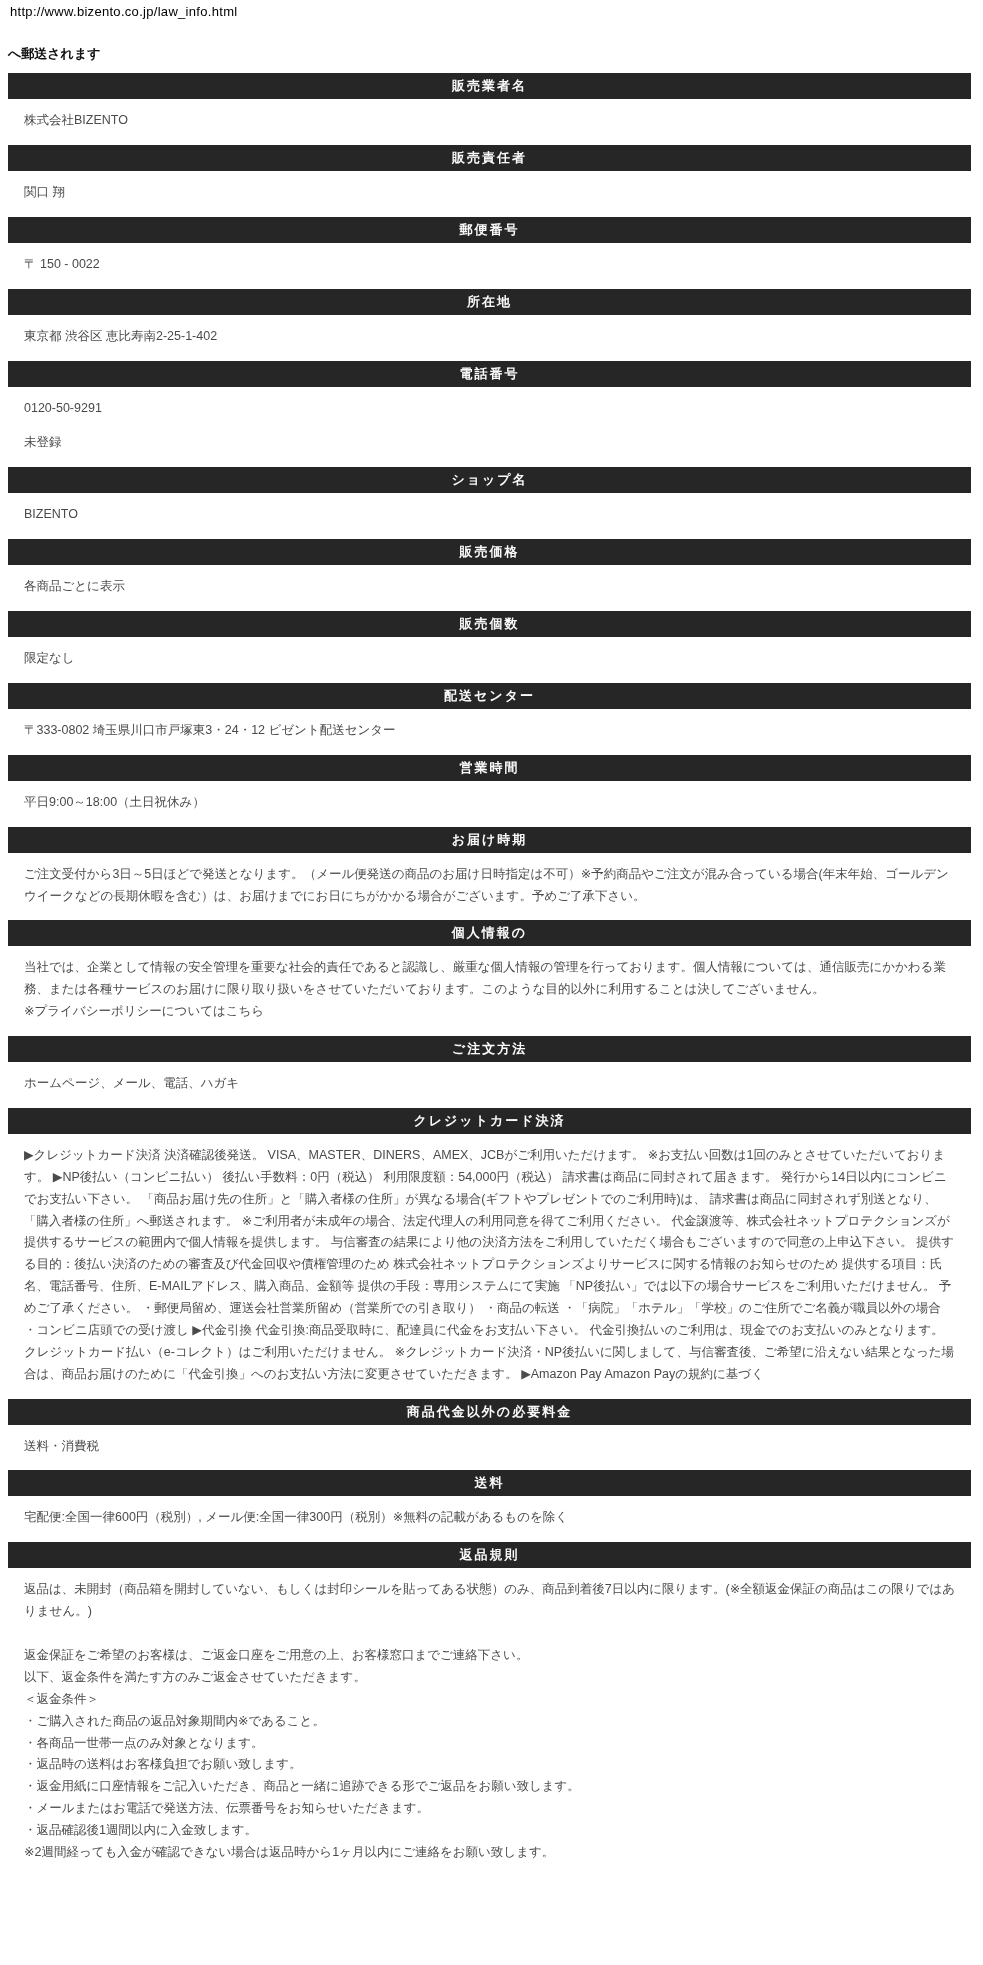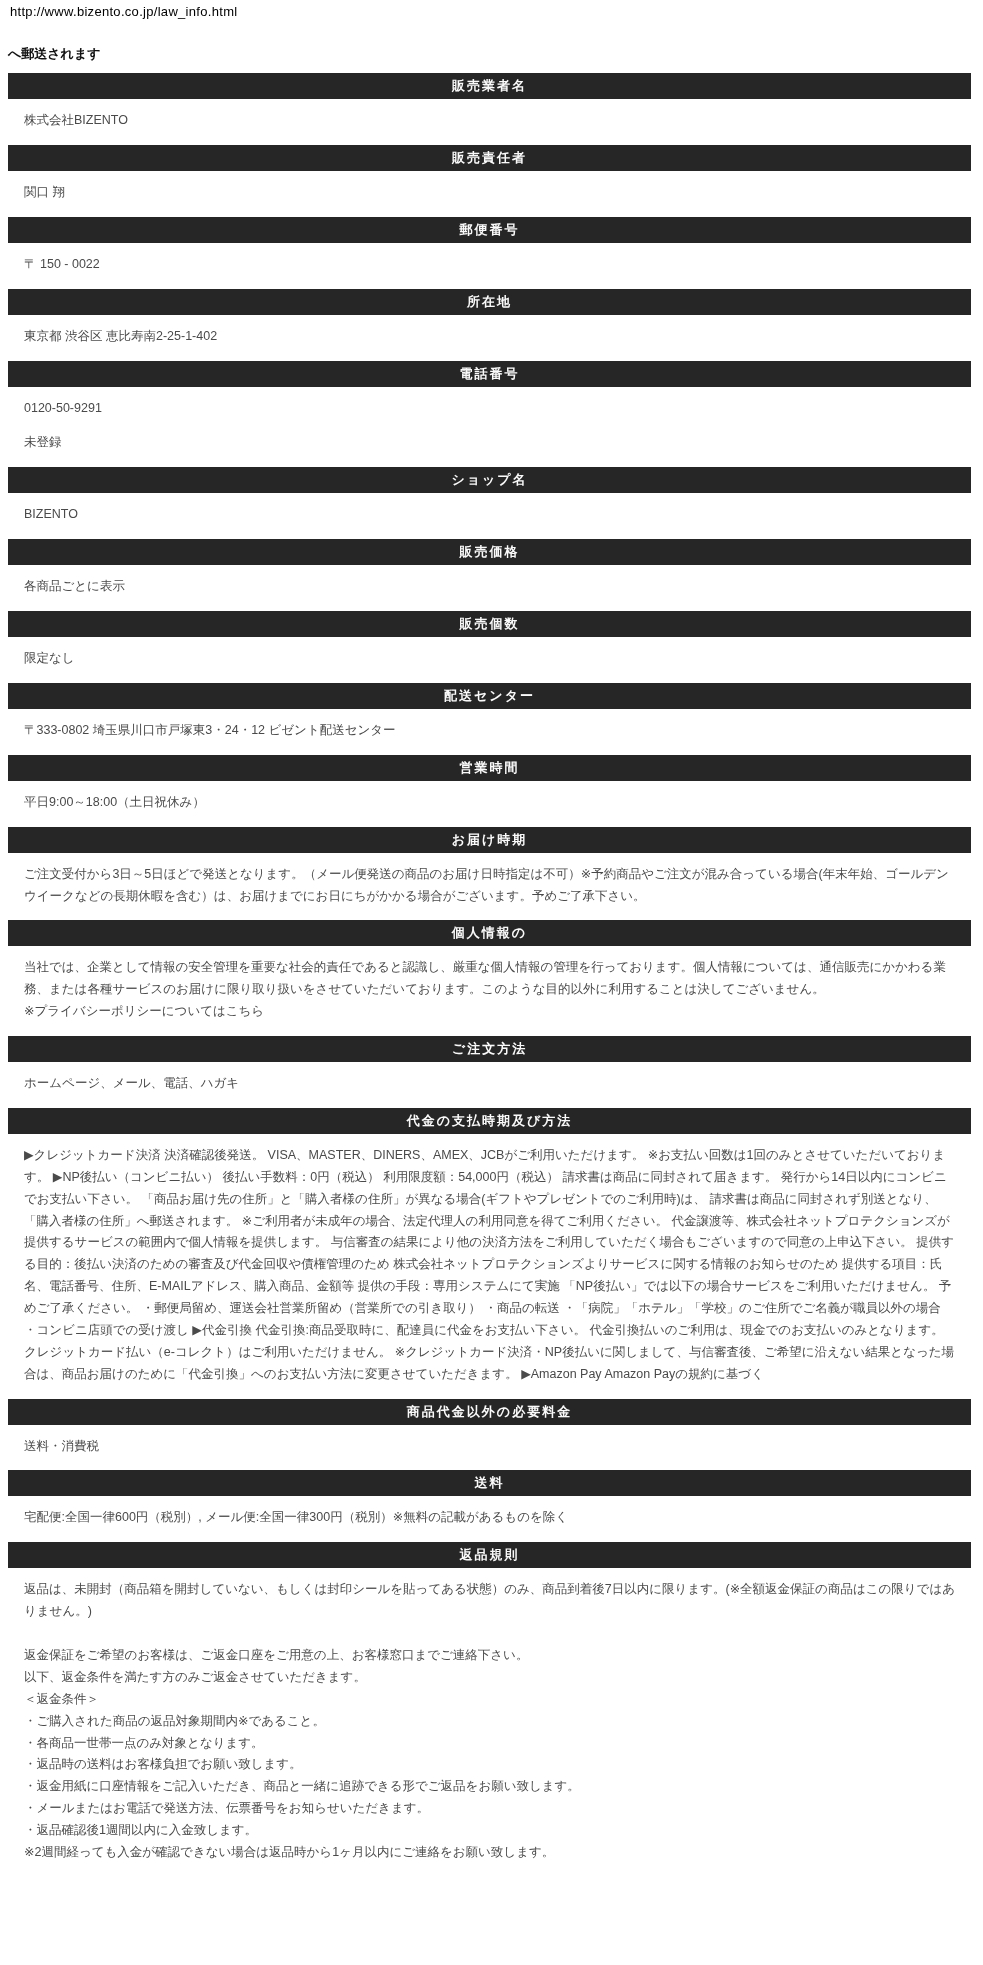--- a/index.html
+++ b/index.html
@@ -132,21 +132,21 @@
         <div class="bline">※プライバシーポリシーについてはこちら</div>
       </div>
     </div>
     <div class="section">
       <div class="section-bar">ご注文方法</div>
       <div class="section-body">
         <div class="bline">ホームページ、メール、電話、ハガキ</div>
       </div>
     </div>
     <div class="section">
-      <div class="section-bar">代金の支払時期及び方法</div>
+      <div class="section-bar">クレジットカード決済</div>
       <div class="section-body">
         <div class="bline">▶クレジットカード決済 決済確認後発送。 VISA、MASTER、DINERS、AMEX、JCBがご利用いただけます。 ※お支払い回数は1回のみとさせていただいております。 ▶NP後払い（コンビニ払い） 後払い手数料：0円（税込） 利用限度額：54,000円（税込） 請求書は商品に同封されて届きます。 発行から14日以内にコンビニでお支払い下さい。 「商品お届け先の住所」と「購入者様の住所」が異なる場合(ギフトやプレゼントでのご利用時)は、 請求書は商品に同封されず別送となり、 「購入者様の住所」へ郵送されます。 ※ご利用者が未成年の場合、法定代理人の利用同意を得てご利用ください。 代金譲渡等、株式会社ネットプロテクションズが提供するサービスの範囲内で個人情報を提供します。 与信審査の結果により他の決済方法をご利用していただく場合もございますので同意の上申込下さい。 提供する目的：後払い決済のための審査及び代金回収や債権管理のため 株式会社ネットプロテクションズよりサービスに関する情報のお知らせのため 提供する項目：氏名、電話番号、住所、E-MAILアドレス、購入商品、金額等 提供の手段：専用システムにて実施 「NP後払い」では以下の場合サービスをご利用いただけません。 予めご了承ください。 ・郵便局留め、運送会社営業所留め（営業所での引き取り） ・商品の転送 ・「病院」「ホテル」「学校」のご住所でご名義が職員以外の場合 ・コンビニ店頭での受け渡し ▶代金引換 代金引換:商品受取時に、配達員に代金をお支払い下さい。 代金引換払いのご利用は、現金でのお支払いのみとなります。クレジットカード払い（e-コレクト）はご利用いただけません。 ※クレジットカード決済・NP後払いに関しまして、与信審査後、ご希望に沿えない結果となった場合は、商品お届けのために「代金引換」へのお支払い方法に変更させていただきます。 ▶Amazon Pay Amazon Payの規約に基づく</div>
       </div>
     </div>
     <div class="section">
       <div class="section-bar">商品代金以外の必要料金</div>
       <div class="section-body">
         <div class="bline">送料・消費税</div>
       </div>
     </div>

